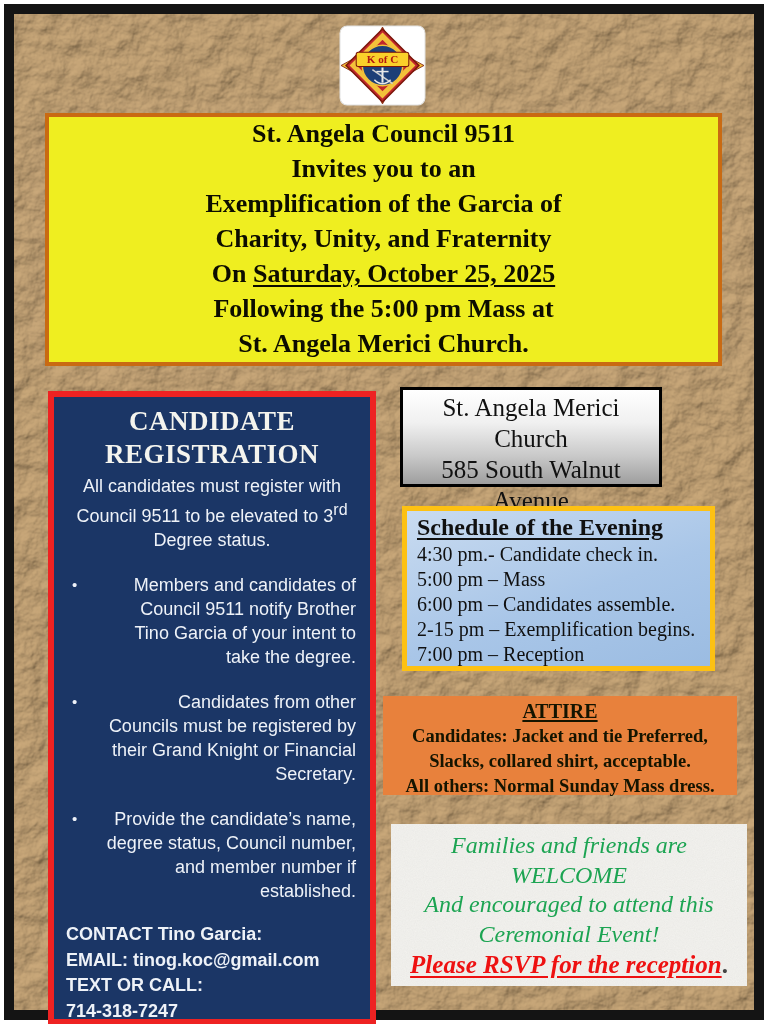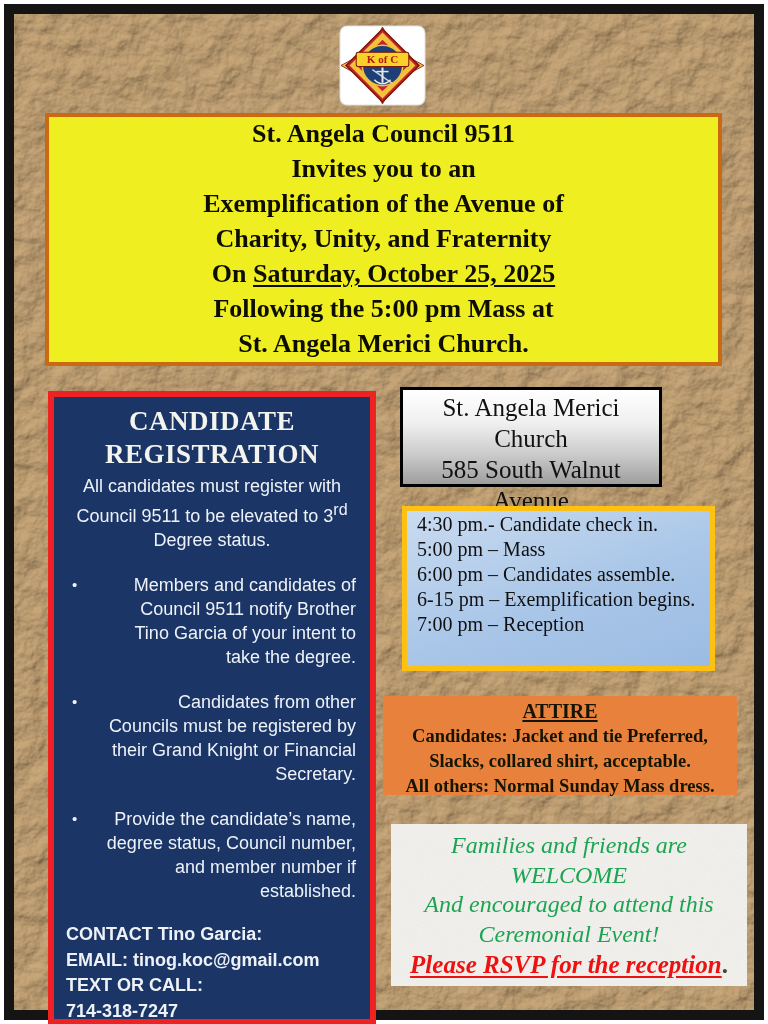--- a/index.html
+++ b/index.html
@@ -139,21 +139,21 @@
         <line x1="37" y1="46" x2="49" y2="46" stroke="#e8e8e8" stroke-width="1.5"></line>
         <path d="M35,54 Q43,62 51,54" fill="none" stroke="#e8e8e8" stroke-width="1.5"></path>
         <rect x="17" y="27" width="52" height="14" rx="2" fill="#fad02a" stroke="#7a1508"></rect>
         <text x="43" y="38" text-anchor="middle" font-family="Liberation Serif, serif" font-size="11" font-weight="bold" fill="#b31a10">K of C</text>
       </svg>
     </div>
 
     <div class="banner">
       <div>St. Angela Council 9511</div>
       <div>Invites you to an</div>
-      <div>Exemplification of the Avenue of</div>
+      <div>Exemplification of the Garcia of</div>
       <div>Charity, Unity, and Fraternity</div>
       <div><span>On </span><span class="u">Saturday, October 25, 2025</span></div>
       <div>Following the 5:00 pm Mass at</div>
       <div>St. Angela Merici Church.</div>
     </div>
 
     <div class="registration">
       <div class="reg-title">
         <div>CANDIDATE</div>
         <div>REGISTRATION</div>
@@ -181,24 +181,25 @@
       </div>
     </div>
 
     <div class="venue">
       <div>St. Angela Merici Church</div>
       <div>585 South Walnut Avenue</div>
       <div>Brea, CA 92821</div>
     </div>
 
     <div class="schedule">
+      <div class="schedule-title">Schedule of the Evening</div>
       <div class="schedule-item">4:30 pm.- Candidate check in.</div>
       <div class="schedule-item">5:00 pm – Mass</div>
       <div class="schedule-item">6:00 pm – Candidates assemble.</div>
-      <div class="schedule-item">6-15 pm – Exemplification begins.</div>
+      <div class="schedule-item">2-15 pm – Exemplification begins.</div>
       <div class="schedule-item">7:00 pm – Reception</div>
     </div>
 
     <div class="attire">
       <div class="attire-title">ATTIRE</div>
       <div class="attire-line">Candidates: Jacket and tie Preferred,</div>
       <div class="attire-line">Slacks, collared shirt, acceptable.</div>
       <div class="attire-line">All others: Normal Sunday Mass dress.</div>
     </div>
 

